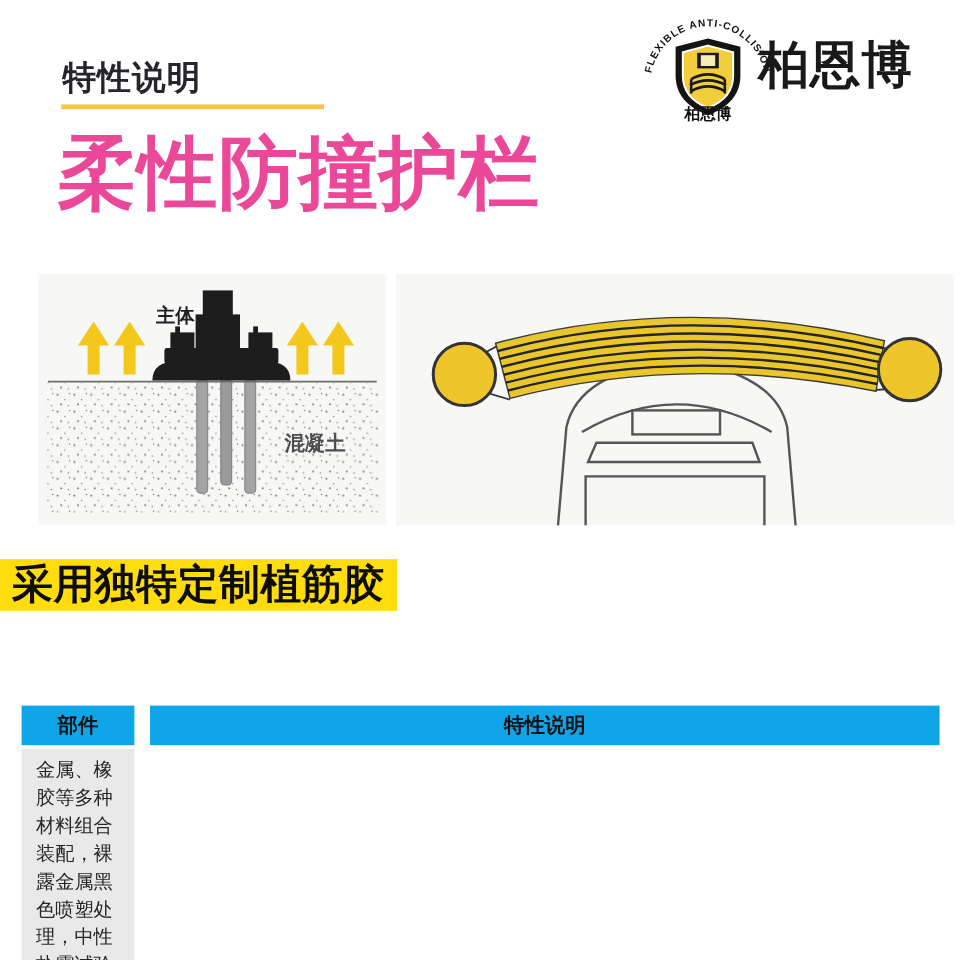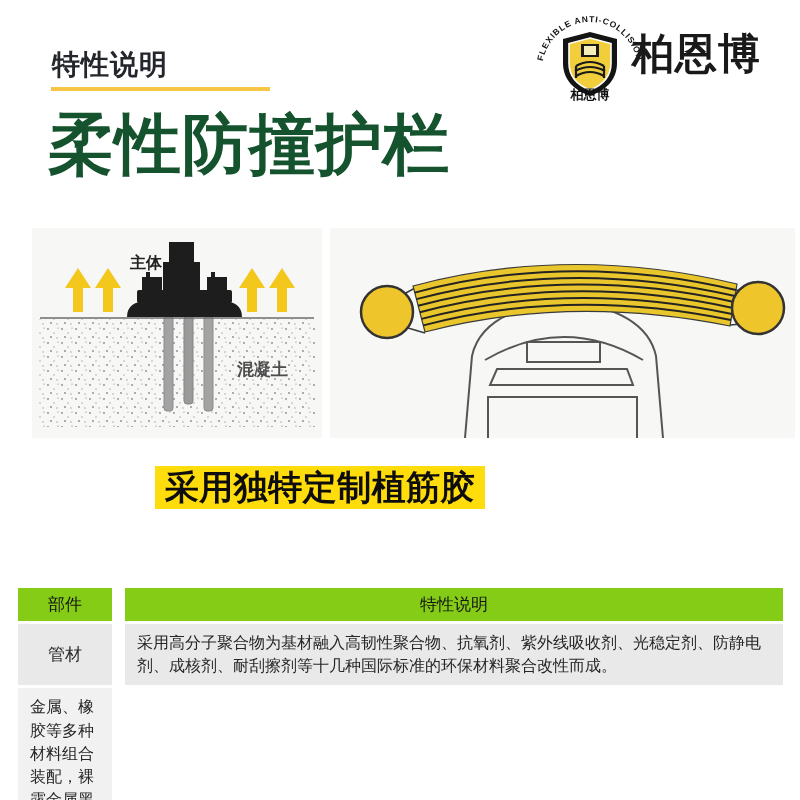--- a/index.html
+++ b/index.html
@@ -15,41 +15,41 @@
   .section-underline{
     position:absolute;left:51px;top:87px;width:219px;height:4px;background:#F6C544;
   }
   .logo-svg{position:absolute;left:530px;top:8px;width:120px;height:94px;}
   .brand-name{
     position:absolute;left:632px;top:26px;font-size:42px;font-weight:700;
     letter-spacing:1px;color:#191919;
   }
   .page-title{
     position:absolute;left:48px;top:100px;font-size:66px;font-weight:900;
-    letter-spacing:1px;color:#14532d;
+    letter-spacing:1px;color:#ec4899;
   }
   
   .illus{position:absolute;background:#f7f7f5;}
   .illus-left{left:32px;top:228px;width:290px;height:210px;}
   .illus-right{left:330px;top:228px;width:465px;height:210px;}
   .illus svg{display:block;width:100%;height:100%;}
   
-  .highlight-wrap{position:absolute;left:0;top:466px;width:640px;text-align:center;}
+  .highlight-wrap{position:absolute;left:0;top:466px;width:640px;text-align:left;}
   .hl-line{display:block;margin:0 0 3px 0;}
   .hl-line span{
     display:inline-block;background:#FFDC0C;color:#0d0d0d;font-weight:900;
     font-size:34px;line-height:40px;padding:1px 10px 2px 10px;letter-spacing:0.5px;
   }
   
   .spec-table{position:absolute;left:18px;top:588px;width:765px;}
   .t-row{display:grid;grid-template-columns:94px 1fr;column-gap:13px;margin-bottom:3px;}
   .t-row>div{min-height:30px;}
   .th{
-    background:#84cc16;display:flex;align-items:center;justify-content:center;
-    font-size:17px;font-weight:normal;color:#141414;height:33px;
+    background:#0ea5e9;display:flex;align-items:center;justify-content:center;
+    font-size:17px;font-weight:bold;color:#141414;height:33px;
   }
   .cell-part{
     display:flex;align-items:center;justify-content:center;
     font-size:17px;color:#2b2b2b;
   }
   .cell-desc{
     display:flex;align-items:center;flex-wrap:wrap;
     font-size:16px;line-height:1.45;color:#262626;padding:7px 14px 8px 12px;box-sizing:border-box;
   }
   .spec-table .t-row:nth-child(2)>div{background:#e9e9e9;}
@@ -170,24 +170,20 @@
   <div class="highlight-wrap">
     <div class="hl-line"><span>采用独特定制植筋胶</span></div>
   </div>
 
   <div class="spec-table">
     <div class="t-row">
       <div class="th">部件</div>
       <div class="th">特性说明</div>
     </div>
 
-  <div class="t-row">
-        <div class="cell-part">管材</div>
-        <div class="cell-desc">采用高分子聚合物为基材融入高韧性聚合物、抗氧剂、紫外线吸收剂、光稳定剂、防静电剂、成核剂、耐刮擦剂等十几种国际标准的环保材料聚合改性而成。</div>
-      </div>
       <div class="t-row">
         <div class="cell-desc">金属、橡胶等多种材料组合装配，裸露金属黑色喷塑处理，中性盐雾试验500小时，不生锈。</div>
       </div>
       <div class="t-row">
         <div class="cell-part">地面连接</div>
       </div>
       <div class="t-row">
         <div class="cell-part">颜色</div>
         <div class="cell-desc"></div>
       </div>

